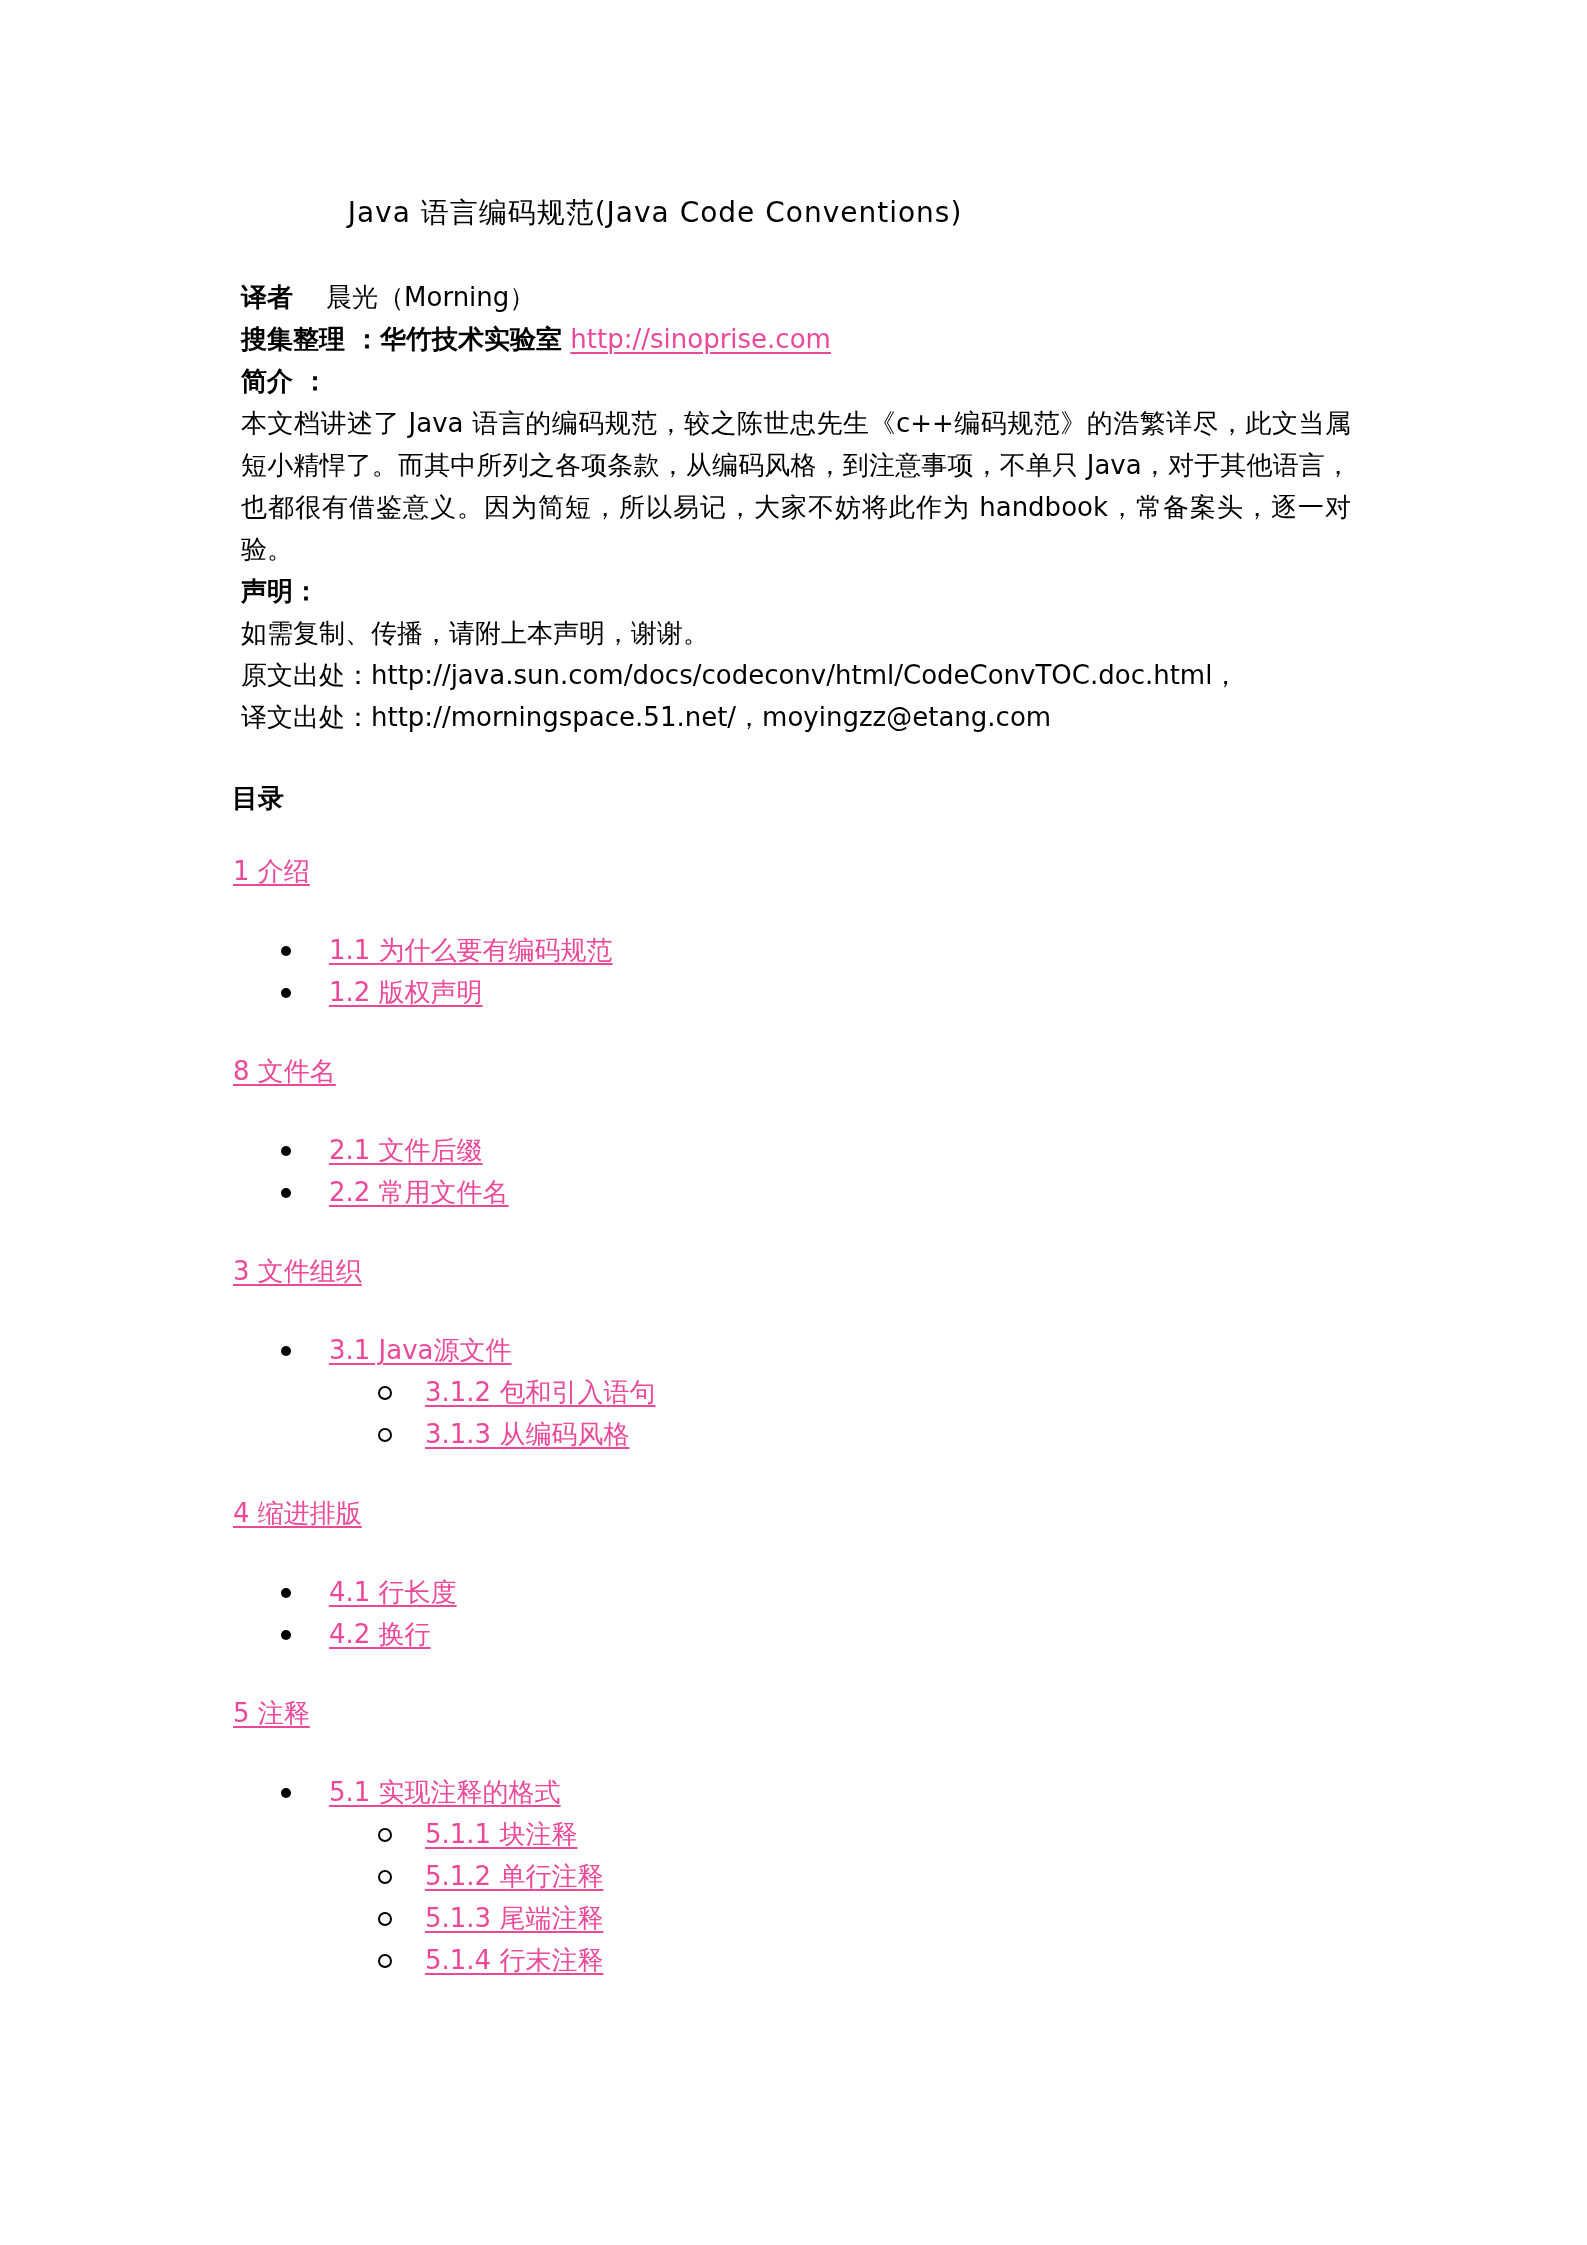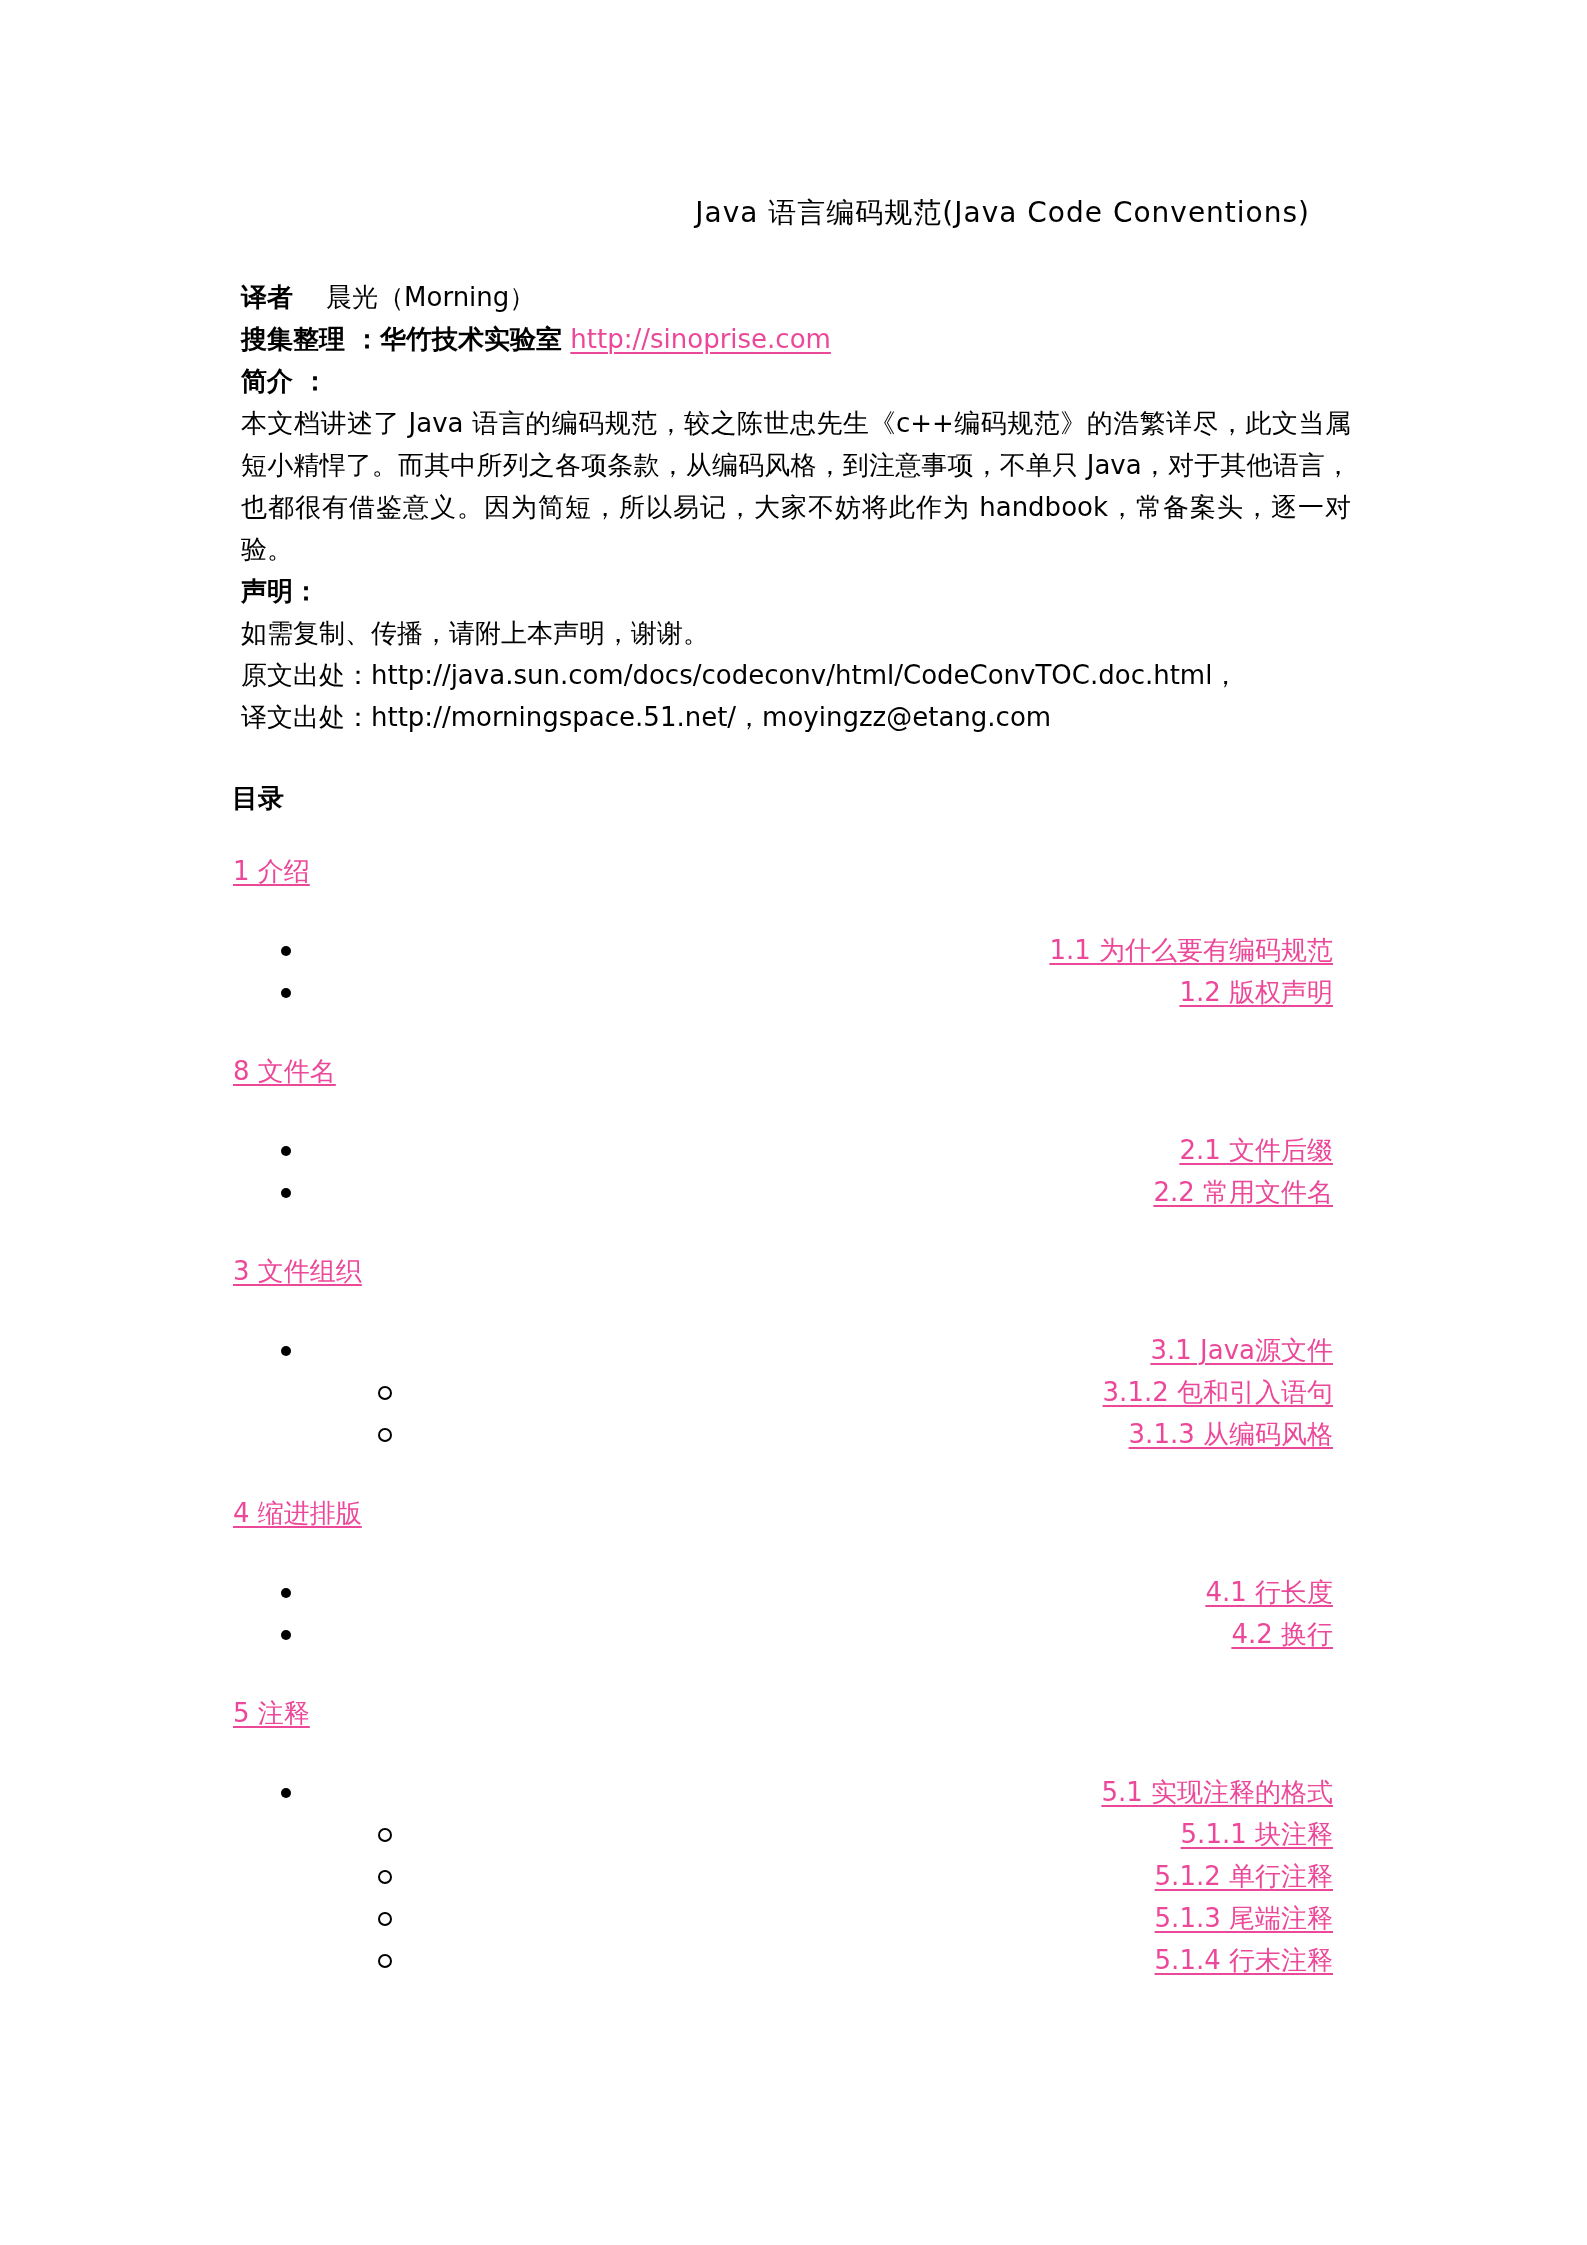--- a/index.html
+++ b/index.html
@@ -19,21 +19,21 @@
     position: absolute;
     left: 0; top: 0;
     width: 1587px;
     height: 2245px;
   }
   .title {
     position: absolute;
     top: 193px;
     left: 0;
     width: 1310px;
-    text-align: right;
+    text-align: center;
     font-size: 28px;
     letter-spacing: 1px;
     line-height: 40px;
   }
   .meta {
     position: absolute;
     left: 241px;
     width: 1110px;
     font-size: 26px;
     line-height: 42px;
@@ -67,21 +67,20 @@
     font-size: 26px;
   }
   .toc .sec {
     line-height: 42px;
     margin: 0;
   }
   .toc ul {
     list-style: none;
     margin: 37px 0 37px 0;
     padding: 0;
-    text-align: right;
   }
   .toc li {
     position: relative;
     line-height: 42px;
     padding-left: 96px;
   }
   .toc li .bullet {
     position: absolute;
     left: 48px;
     top: 17px;

